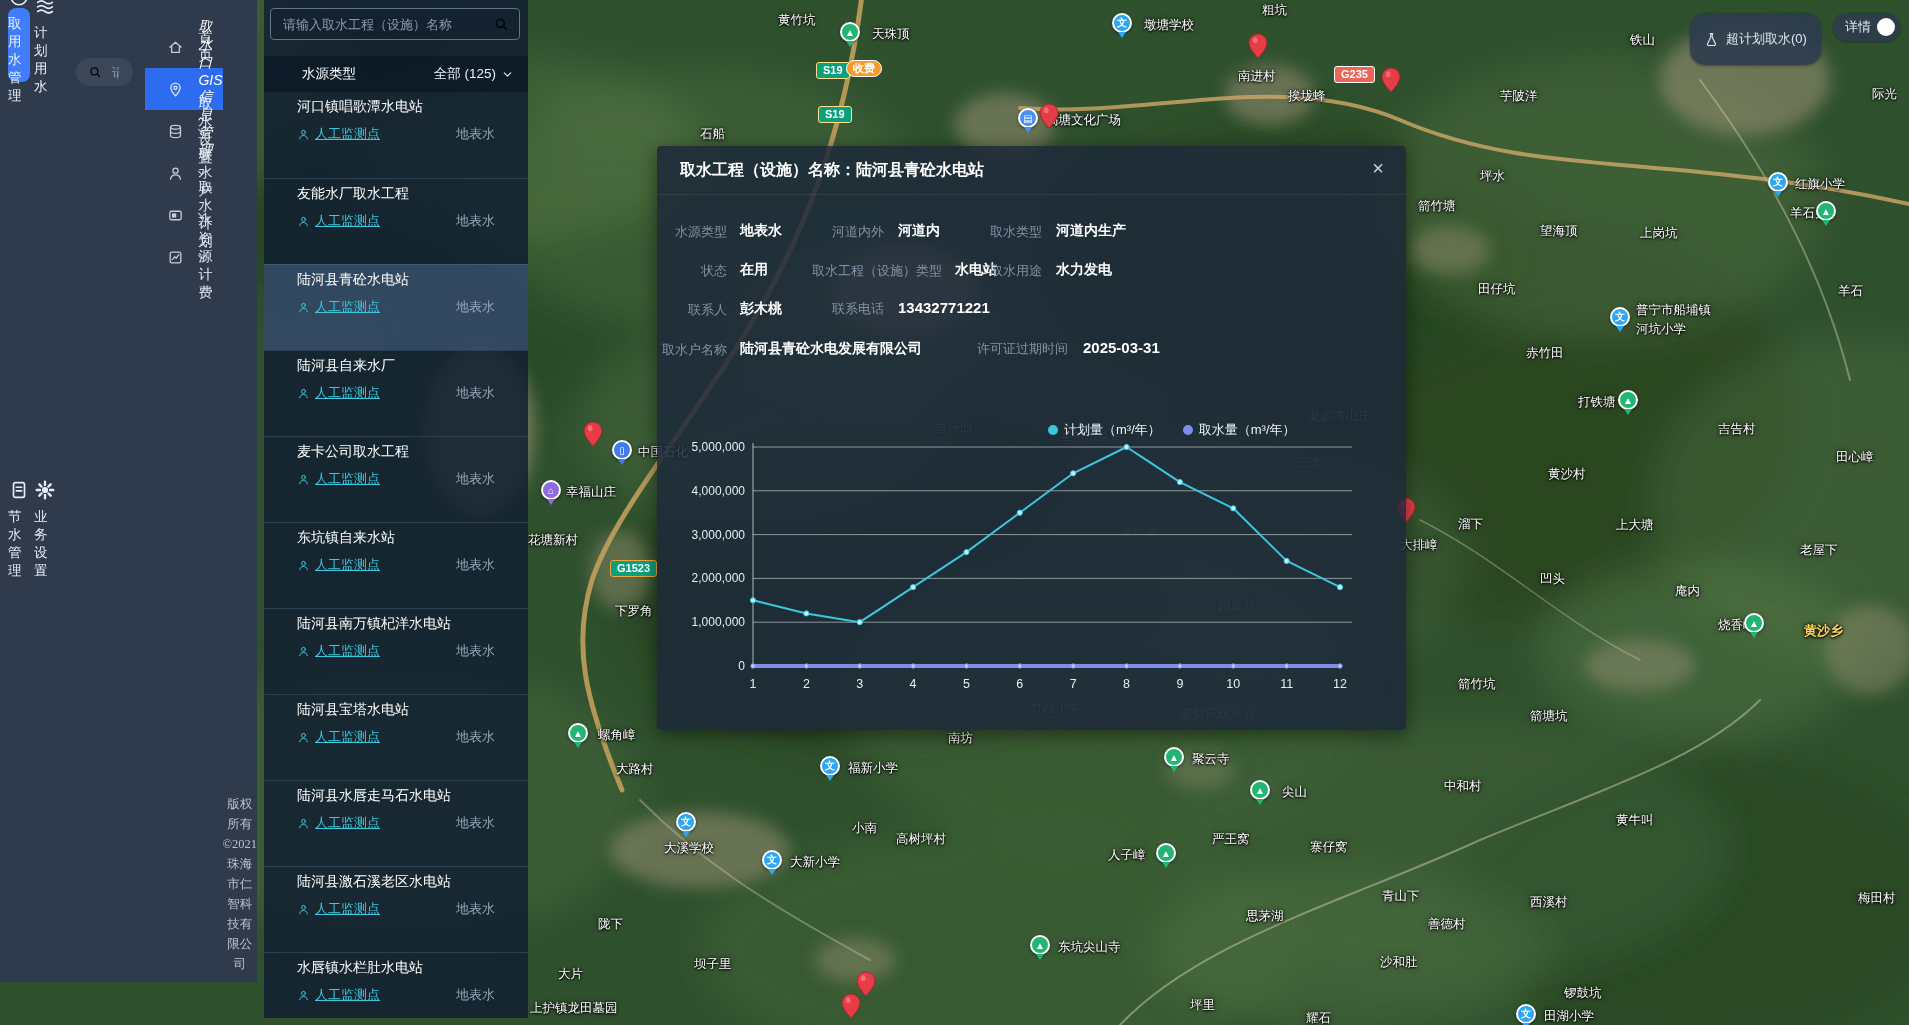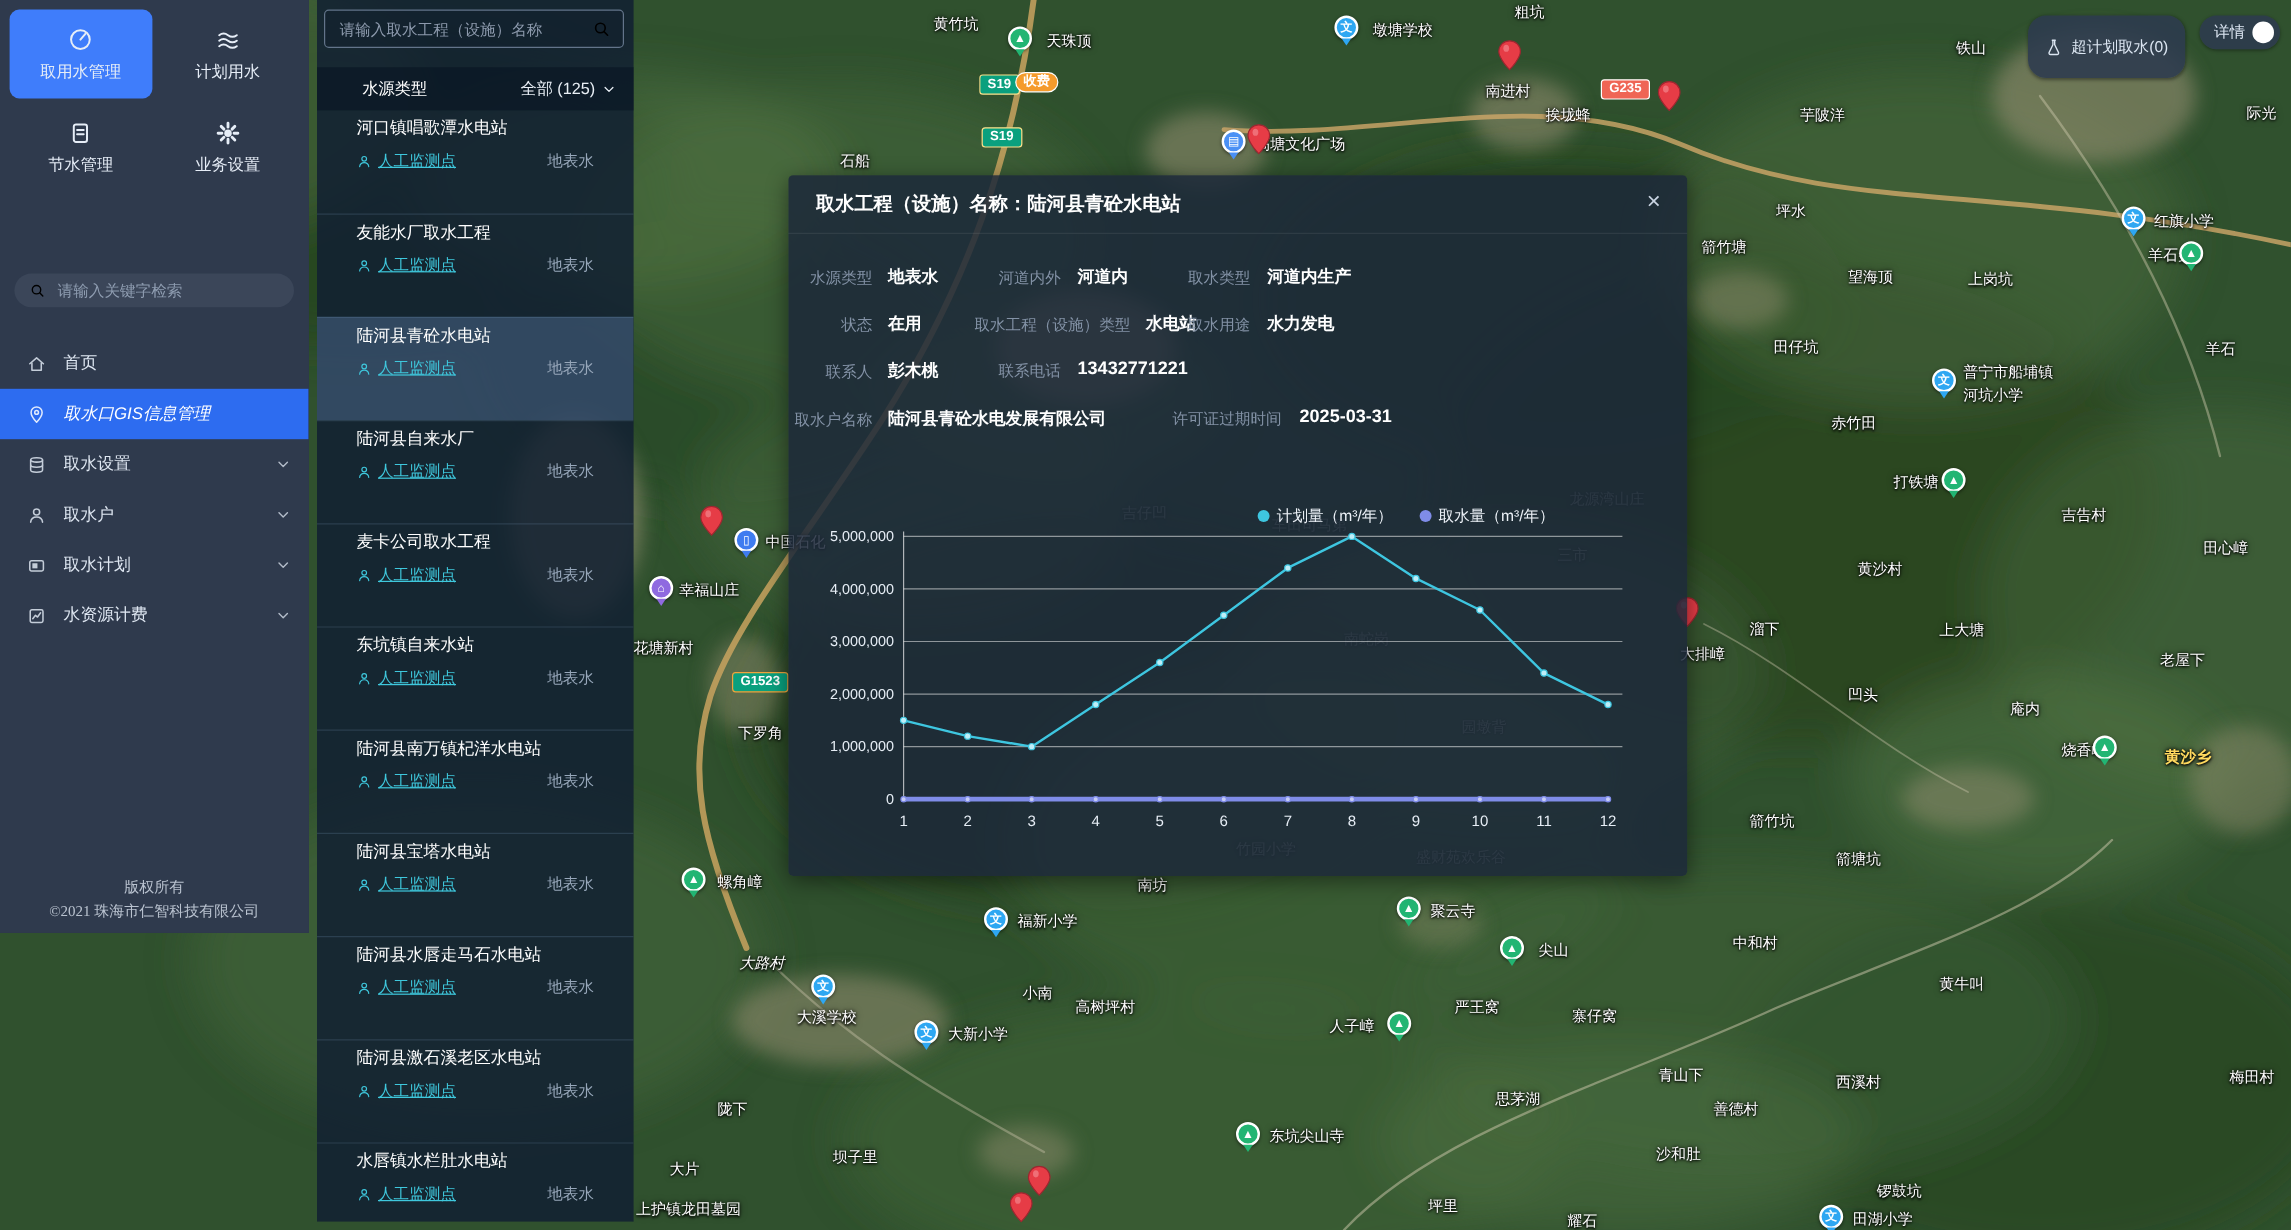--- a/index.html
+++ b/index.html
@@ -19,22 +19,22 @@
   .poi::after{content:"";position:absolute;left:50%;top:100%;transform:translateX(-50%);
     border:4px solid transparent;border-top:6px solid var(--c);margin-top:1px;}
   .redpin{position:absolute;z-index:4;}
   
   .pill{position:absolute;z-index:40;display:flex;align-items:center;gap:7px;
     background:rgba(44,58,78,.88);color:#dce6f2;border-radius:15px;font-size:13px;
     padding:12px 14px;height:28px;box-shadow:0 1px 3px rgba(0,0,0,.4);cursor:pointer;}
   #detail-toggle{gap:6px;padding:0 5px 0 12px;}
   #detail-toggle .knob{width:18px;height:18px;border-radius:50%;background:#fff;}
   
-  #sidebar{position:absolute;left:0;top:0;width:257px;height:777px;background:#2f3a4d;z-index:20;
-    display:flex;flex-direction:column;}
+  #sidebar{position:absolute;left:0;top:0;width:257px;height:982px;background:#2f3a4d;z-index:20;
+    display:flex;flex-direction:row;}
   #modules{display:grid;grid-template-columns:1fr 1fr;gap:4px;padding:8px 8px 10px;}
   .module{height:74px;border-radius:8px;display:flex;flex-direction:column;align-items:center;
     justify-content:center;gap:7px;color:#e6edf7;font-size:13.5px;cursor:pointer;}
   .module.active{background:#3f7dfb;}
   .module .mi{width:22px;height:22px;}
   #side-search{margin:58px 12px 0;height:28px;border-radius:15px;background:#3b4659;
     display:flex;align-items:center;padding:0 12px;gap:8px;}
   #side-search input{background:transparent;border:0;outline:0;color:#cfd9e6;font-size:13px;width:100%;}
   #side-search input::placeholder{color:#8e9cb0;}
   #menu{margin-top:26px;}
@@ -173,21 +173,21 @@
       <div class="map-label" style="left: 1718px; top: 617px;">烧香嶂</div>
       <div class="map-label yellow" style="left: 1804px; top: 622px;">黄沙乡</div>
       <div class="map-label" style="left: 1458px; top: 676px;">箭竹坑</div>
       <div class="map-label" style="left: 638px; top: 444px;">中国石化</div>
       <div class="map-label" style="left: 566px; top: 484px;">幸福山庄</div>
       <div class="map-label" style="left: 528px; top: 532px;">花塘新村</div>
       <div class="map-label" style="left: 615px; top: 603px;">下罗角</div>
       <div class="map-label" style="left: 598px; top: 727px;">螺角嶂</div>
       <div class="map-label" style="left: 848px; top: 760px;">福新小学</div>
       <div class="map-label" style="left: 948px; top: 730px;">南坊</div>
-      <div class="map-label" style="left: 616px; top: 795px; font-style: italic;">大路村</div>
+      <div class="map-label" style="left: 616px; top: 761px;">大路村</div>
       <div class="map-label" style="left: 664px; top: 840px;">大溪学校</div>
       <div class="map-label" style="left: 790px; top: 854px;">大新小学</div>
       <div class="map-label" style="left: 852px; top: 820px;">小南</div>
       <div class="map-label" style="left: 896px; top: 831px;">高树坪村</div>
       <div class="map-label" style="left: 1108px; top: 847px;">人子嶂</div>
       <div class="map-label" style="left: 598px; top: 916px;">陇下</div>
       <div class="map-label" style="left: 694px; top: 956px;">坝子里</div>
       <div class="map-label" style="left: 558px; top: 966px;">大片</div>
       <div class="map-label" style="left: 1058px; top: 939px;">东坑尖山寺</div>
       <div class="map-label" style="left: 1192px; top: 751px;">聚云寺</div>

